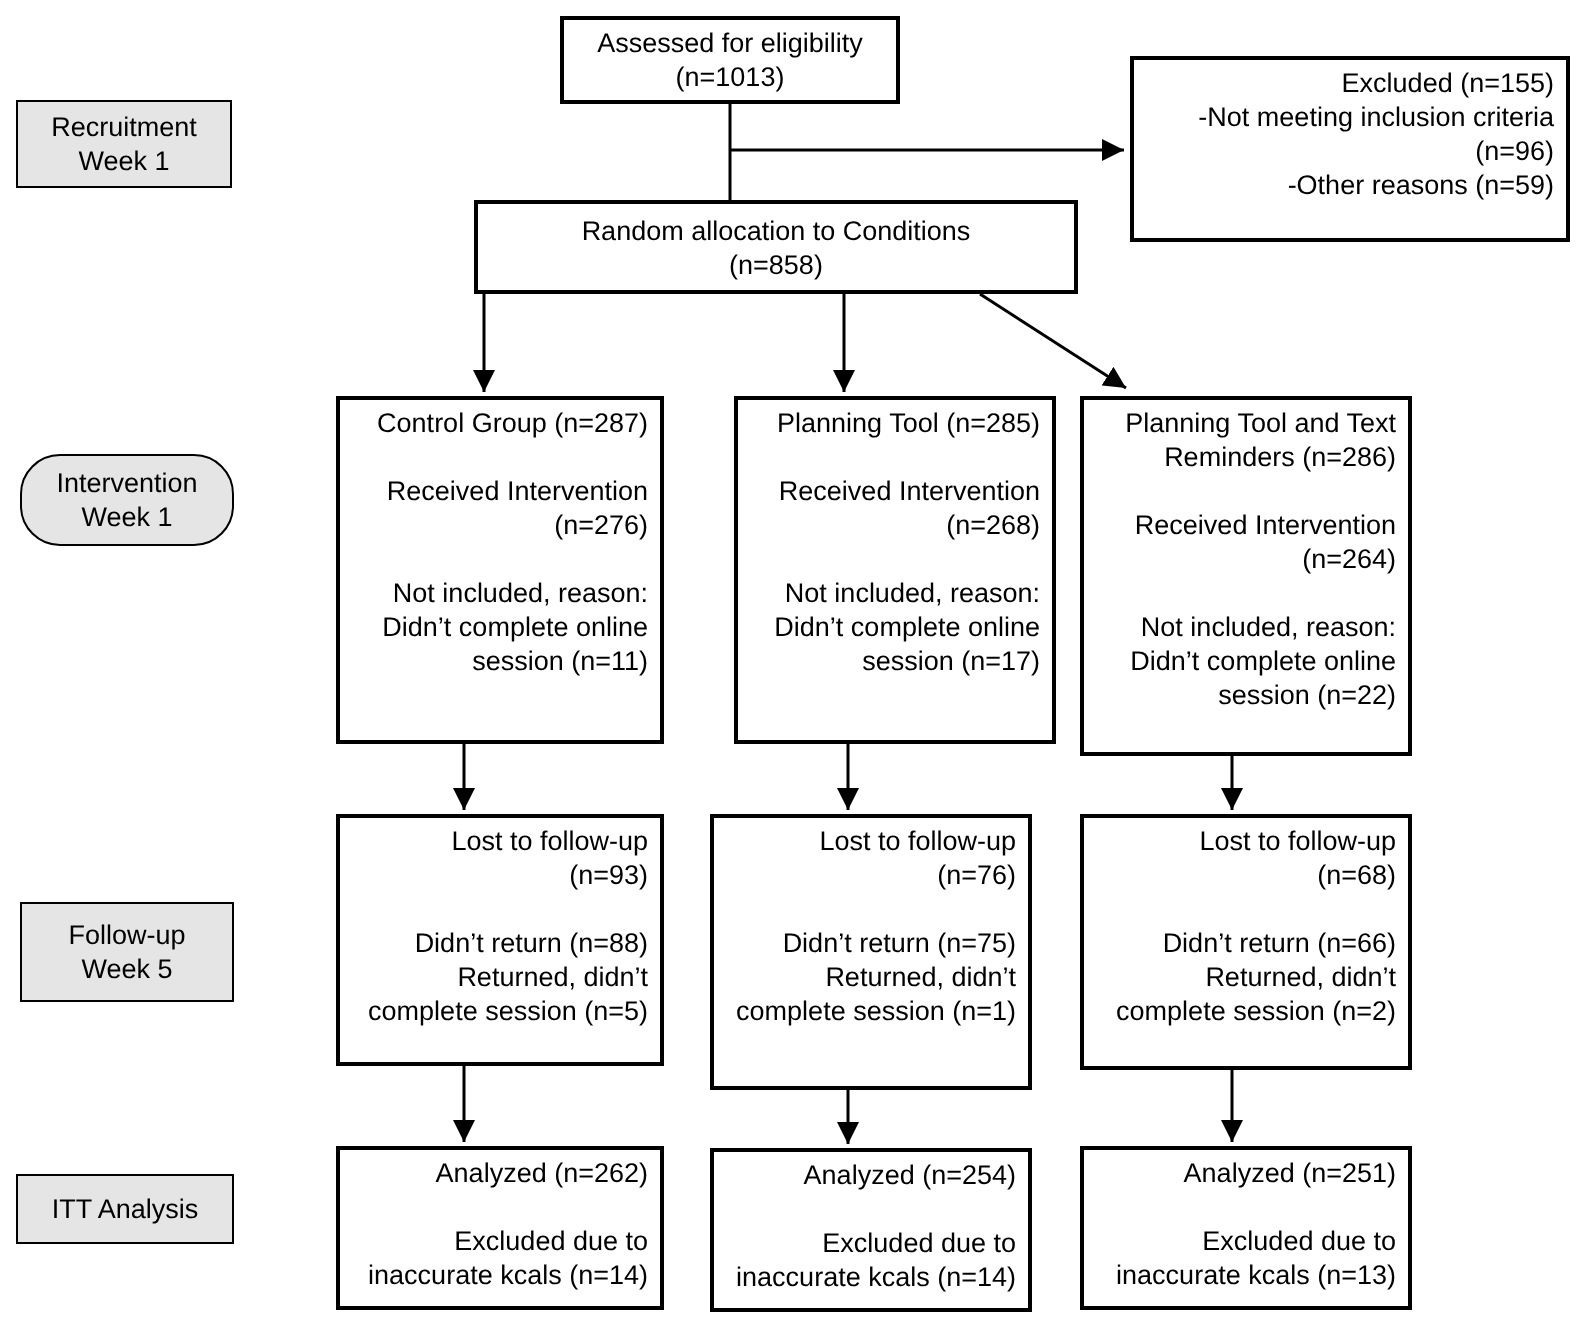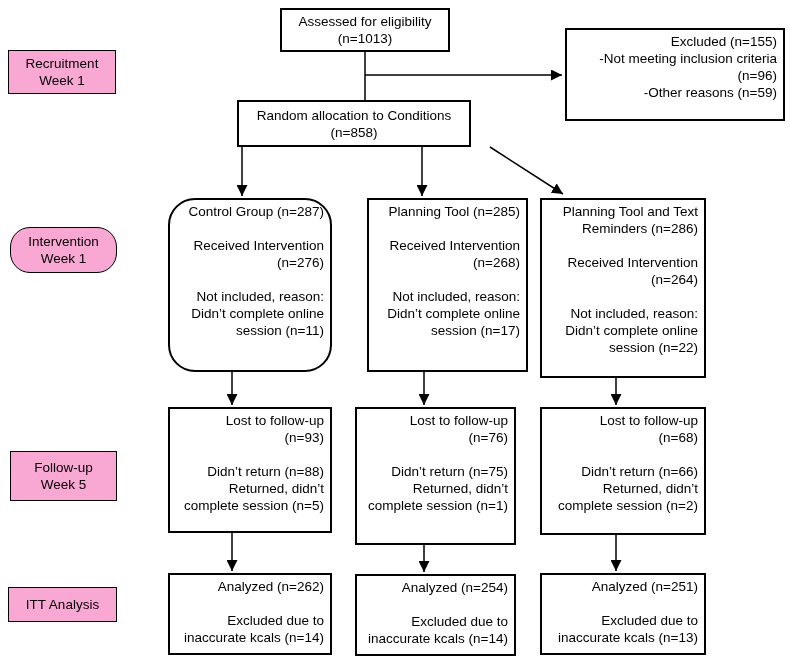--- a/index.html
+++ b/index.html
@@ -29,21 +29,21 @@
     display: flex;
     flex-direction: column;
     justify-content: center;
     text-align: center;
   }
   .box.pad { padding: 3px 6px; text-align: right; }
   .label-box {
     position: absolute;
     box-sizing: border-box;
     border: 1px solid #000000;
-    background: #f9a8d4;
+    background: #e5e5e5;
     display: flex;
     flex-direction: column;
     justify-content: center;
     text-align: center;
   }
   .box p, .label-box p { margin: 0; }
   .box p.mt { margin-top: 17px; }
 </style>
 </head>
 <body>
@@ -94,26 +94,26 @@
   <div class="label-box" style="left:8px; top:587px; width:109px; height:35px;">
     <p>ITT Analysis</p>
   </div>
 
   <div class="box pad" style="left:565px; top:28px; width:220px; height:93px;">
     <p>Excluded (n=155)</p>
     <p>-Not meeting inclusion criteria (n=96)</p>
     <p>-Other reasons (n=59)</p>
   </div>
 
-  <div class="box center" style="left:237px; top:100px; width:234px; height:47px;">
+  <div class="box center" style="left:237px; top:100px; width:302px; height:47px;">
     <p>Random allocation to Conditions</p>
     <p>(n=858)</p>
   </div>
 
-  <div class="box pad" style="left:168px; top:198px; width:164px; height:174px;border-radius:27px;">
+  <div class="box pad" style="left:168px; top:198px; width:164px; height:174px;">
     <p>Control Group (n=287)</p>
     <p class="mt">Received Intervention (n=276)</p>
     <p class="mt">Not included, reason: Didn’t complete online session (n=11)</p>
   </div>
 
   <div class="box pad" style="left:355px; top:198px; width:161px; height:174px;margin-left:12px;">
     <p>Planning Tool (n=285)</p>
     <p class="mt">Received Intervention (n=268)</p>
     <p class="mt">Not included, reason: Didn’t complete online session (n=17)</p>
   </div>

